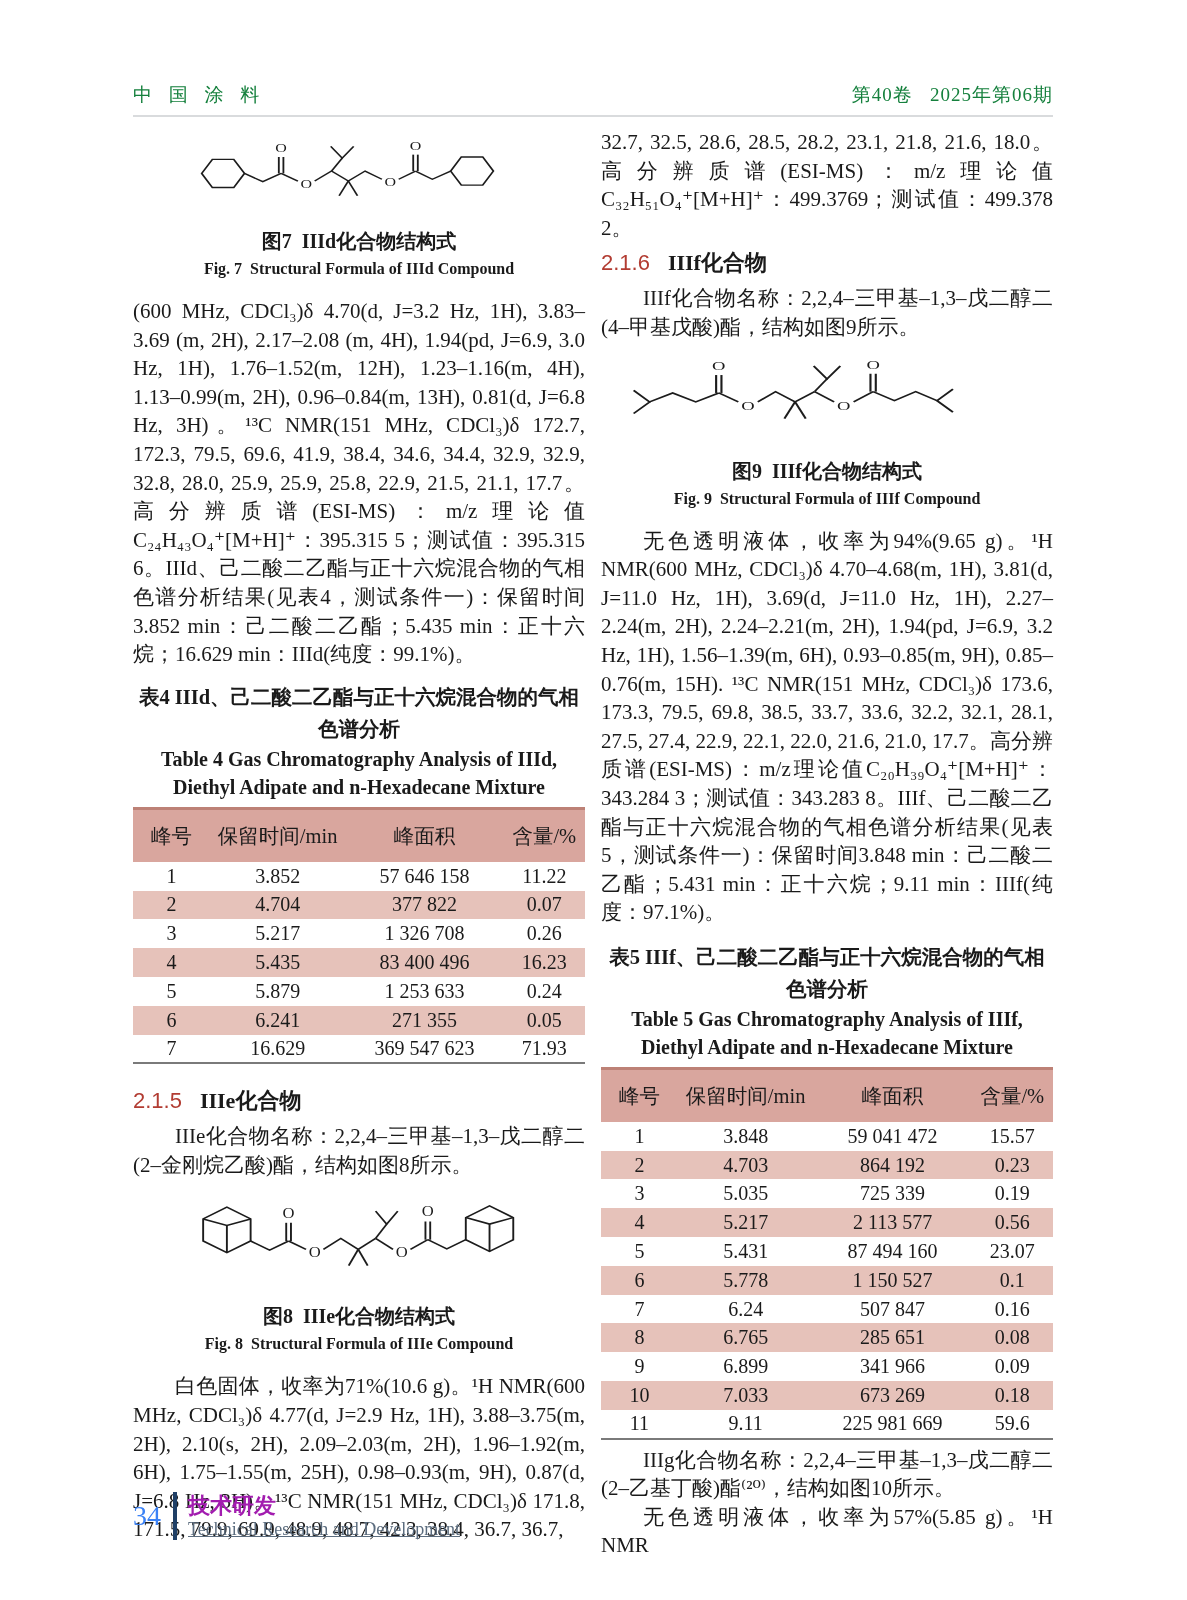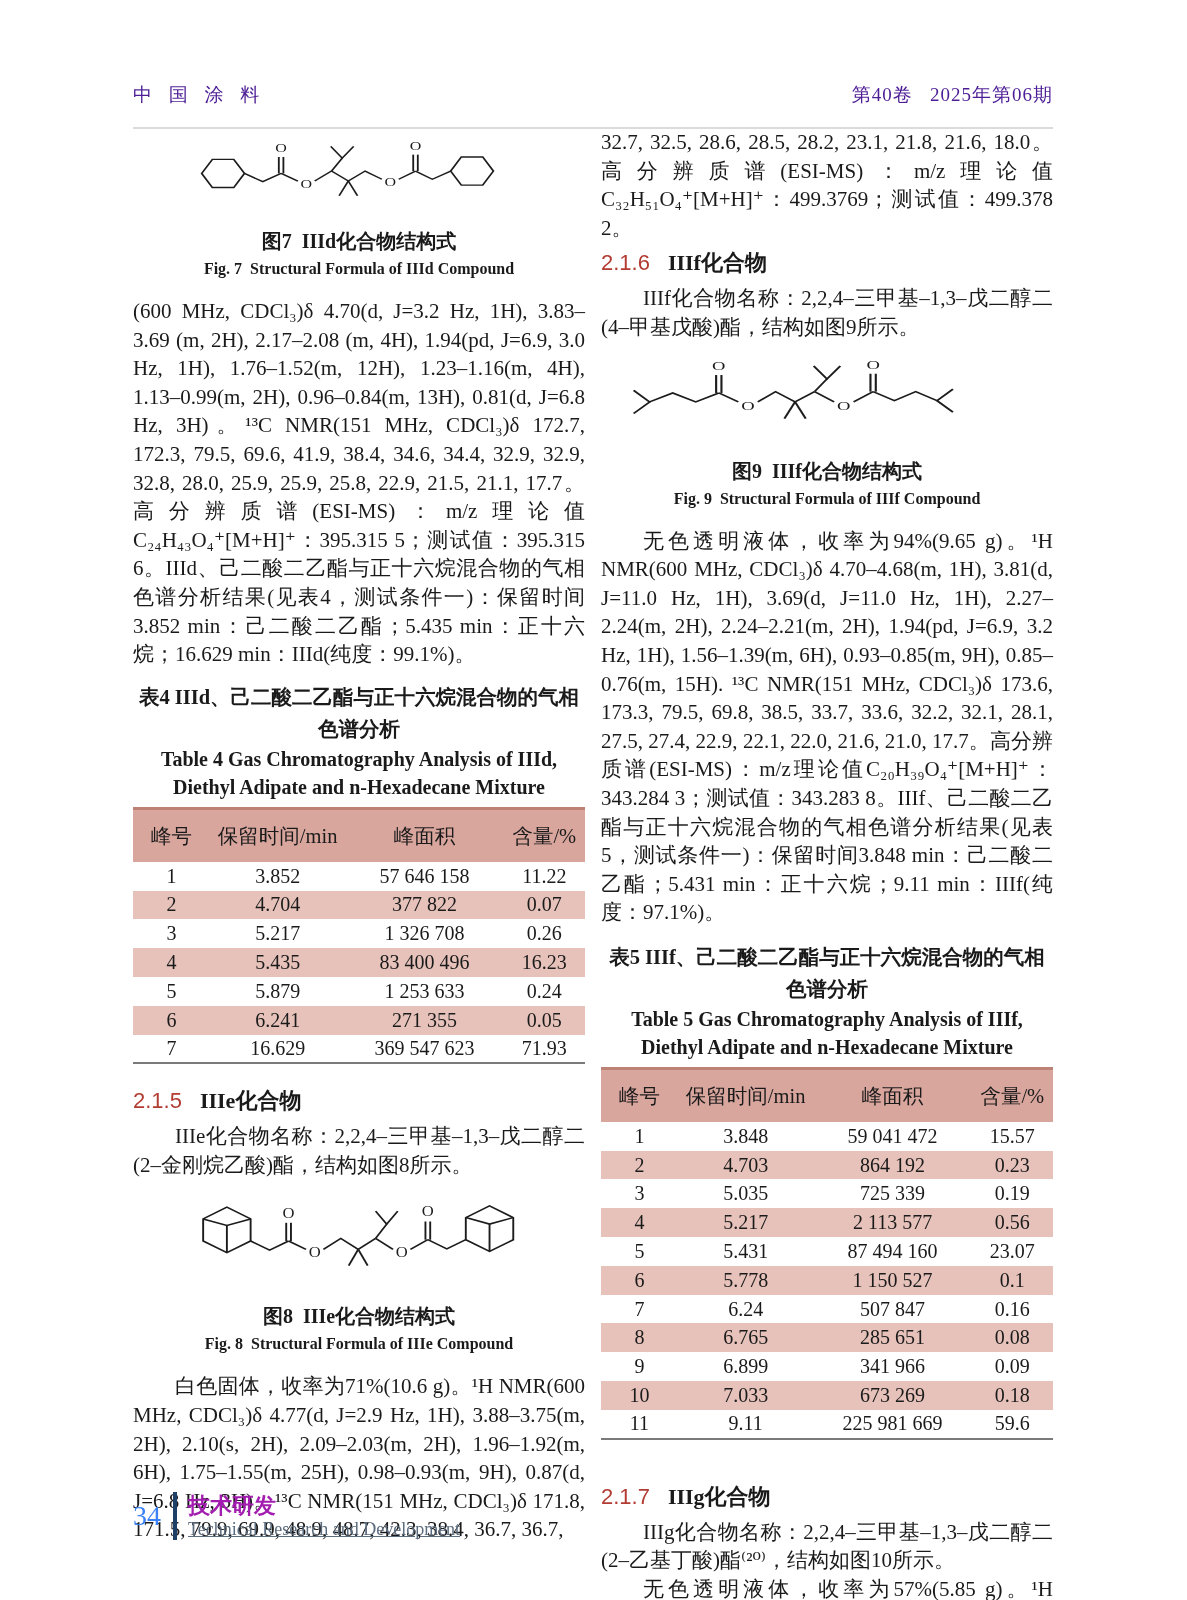--- a/index.html
+++ b/index.html
@@ -5,21 +5,21 @@
   * { margin:0; padding:0; box-sizing:border-box; }
   html,body { background:#ffffff; }
   .page {
     position:relative; width:1187px; height:1600px; background:#ffffff;
     font-family:"Liberation Serif","DejaVu Serif",serif; color:#1a1a1a; overflow:hidden;
   }
   
   .page-header {
     position:absolute; left:133px; top:82px; width:920px;
     display:flex; justify-content:space-between; align-items:flex-end;
-    color:#4c1d95; font-size:19px; padding-bottom:19px;
+    color:#15803d; font-size:19px; padding-bottom:7px;
     border-bottom:2px solid #d9dbdd;
   }
   .journal-name { letter-spacing:6px; white-space:pre; }
   .issue-info { white-space:pre; letter-spacing:1px; }
   
   .col { position:absolute; width:452px; }
   .col-left  { left:133px; top:130px; }
   .col-right { left:601px; top:128px; }
   
   .para {
@@ -350,23 +350,20 @@
             <tr>
               <td>11</td>
               <td>9.11</td>
               <td>225 981 669</td>
               <td>59.6</td>
             </tr>
           </tbody>
       </table>
     </div>
 
-    <div class="sec-heading mt42">
-      <span class="sec-num">2.1.7</span><span class="sec-title">IIIg化合物</span>
-    </div>
     <p class="para indent mt6">IIIg化合物名称：2,2,4–三甲基–1,3–戊二醇二(2–乙基丁酸)酯⁽²⁰⁾，结构如图10所示。</p>
     <p class="para indent justify-last">无色透明液体，收率为57%(5.85 g)。¹H NMR</p>
   </div>
 
   <div class="page-footer">
     <span class="page-number">34</span>
     <span class="footer-bar"></span>
     <span>
       <div class="footer-section-cn">技术研发</div>
       <div class="footer-section-en">Technical Research and Development</div>

